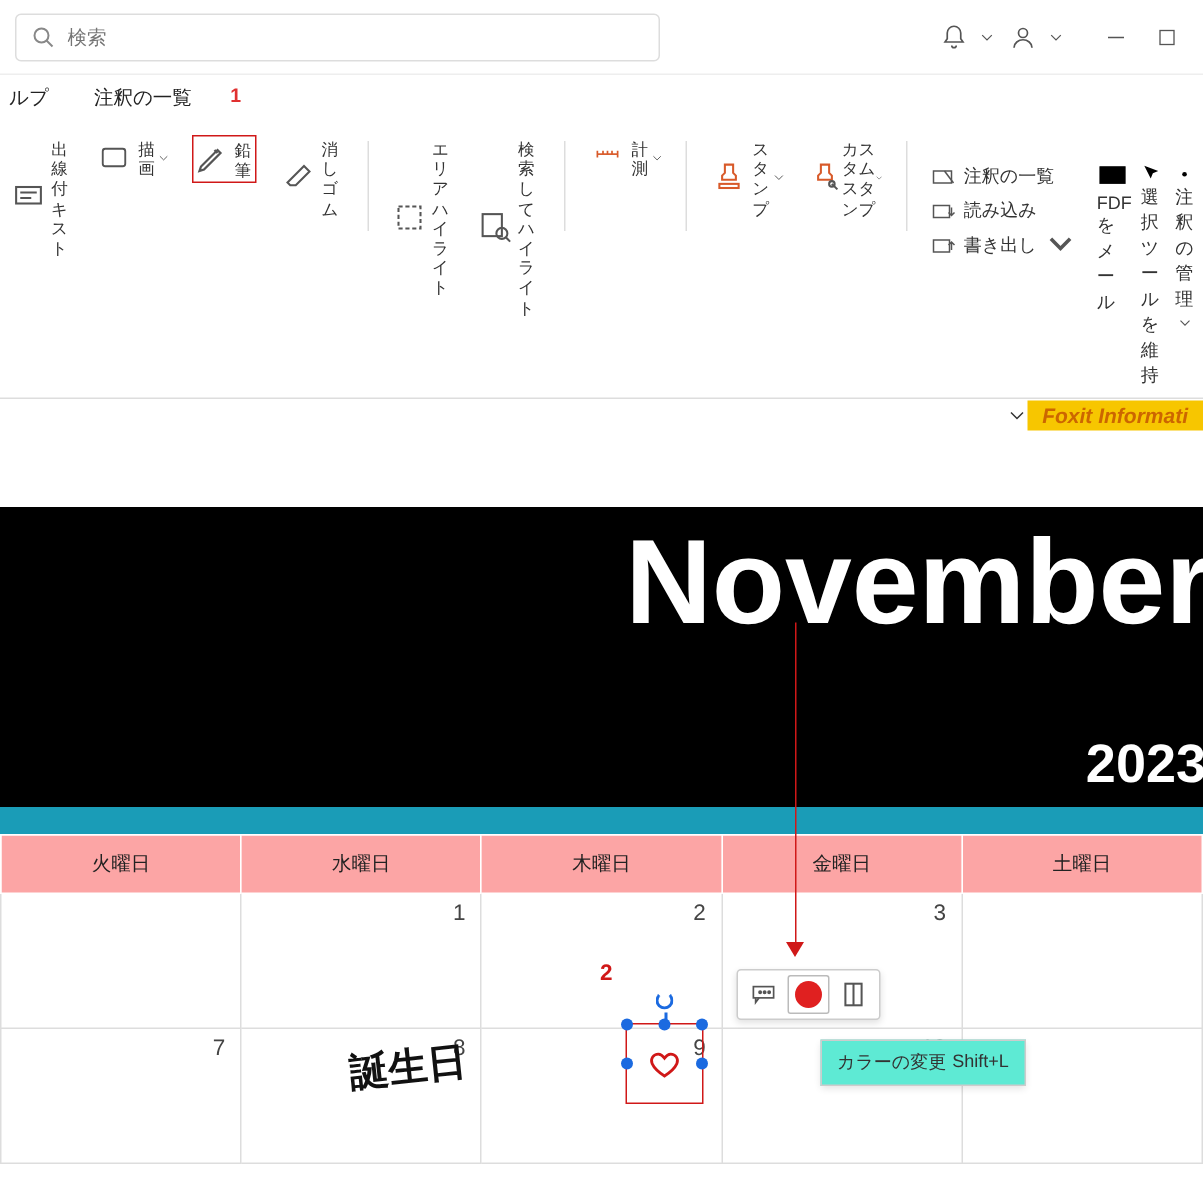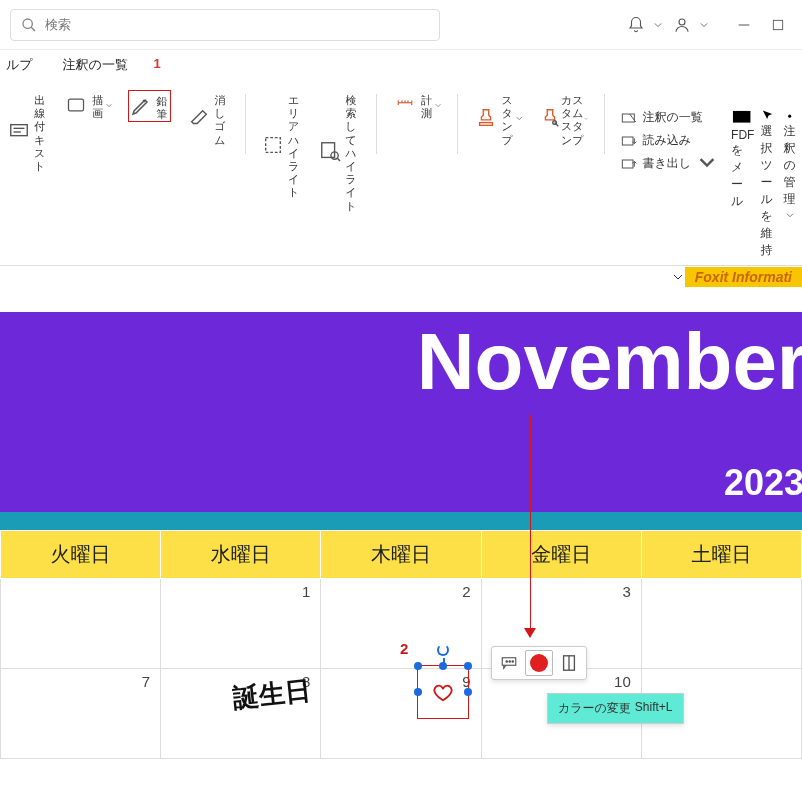--- a/index.html
+++ b/index.html
@@ -35,28 +35,28 @@
 .side-actions .sa svg { stroke: #555; fill: none; stroke-width: 1.5; width: 16px; height: 14px; }
 .side-col2 { display: flex; flex-direction: row; gap: 6px; font-size: 12px; padding-top: 2px; }
 
 
 .banner-bar { height: 22px; display: flex; justify-content: flex-end; align-items: center; }
 .banner-chev { width: 14px; height: 14px; display:flex; align-items:center; justify-content:center; }
 .banner { background: #f7c600; padding: 2px 10px; font-size: 14px; font-style: italic; color: #cc6600; font-weight: bold; white-space: nowrap; }
 
 
 .doc { position: relative; background: #fff; }
-.cal-header { background: #6d28d9; height: 200px; position: relative; color: #fff; overflow: hidden; margin-top: 24px; padding-left: 48px; }
+.cal-header { background: #000000; height: 200px; position: relative; color: #fff; overflow: hidden; margin-top: 50px; padding-left: 48px; }
 .cal-title { position: absolute; right: -6px; top: 4px; font-size: 80px; font-weight: bold; white-space: nowrap; }
 .cal-year { position: absolute; right: -2px; bottom: 8px; font-size: 36px; font-weight: bold; }
 .cal-band { height: 18px; background: #1a9cb7; }
 
 
 .cal { width: 100%; border-collapse: collapse; }
-.cal th { background: #fde047; font-weight: normal; font-size: 20px; color: #222; padding: 10px 0; text-align: center; border: 1px solid #fff; margin-top: 38px;}
+.cal th { background: #fca5a5; font-weight: normal; font-size: 13px; color: #222; padding: 10px 0; text-align: center; border: 1px solid #fff; margin-top: 38px;}
 .cal td { height: 90px; border: 1px solid #ddd; vertical-align: top; text-align: right; padding: 4px 10px; font-size: 15px; color: #444; position: relative; }
 .cal td .num { }
 
 
 .selbox { position: absolute; border: 1px solid #d01818; }
 .handles { position: absolute; width:100%; height:100%; }
 .h { position:absolute; width:8px; height:8px; background:#1b6ae0; border-radius:50%; }
 .ht { top:-4px; } .hm { top:50%; margin-top:-4px; }
 .hl { left:-4px; } .hr { right:-4px; } .hc { left:50%; margin-left:-4px; }
 .rot { position:absolute; top:-22px; left:50%; margin-left:-6px; width:12px; height:12px; border:2px solid #1b6ae0; border-radius:50%; background:#fff; border-top-color:transparent;}

